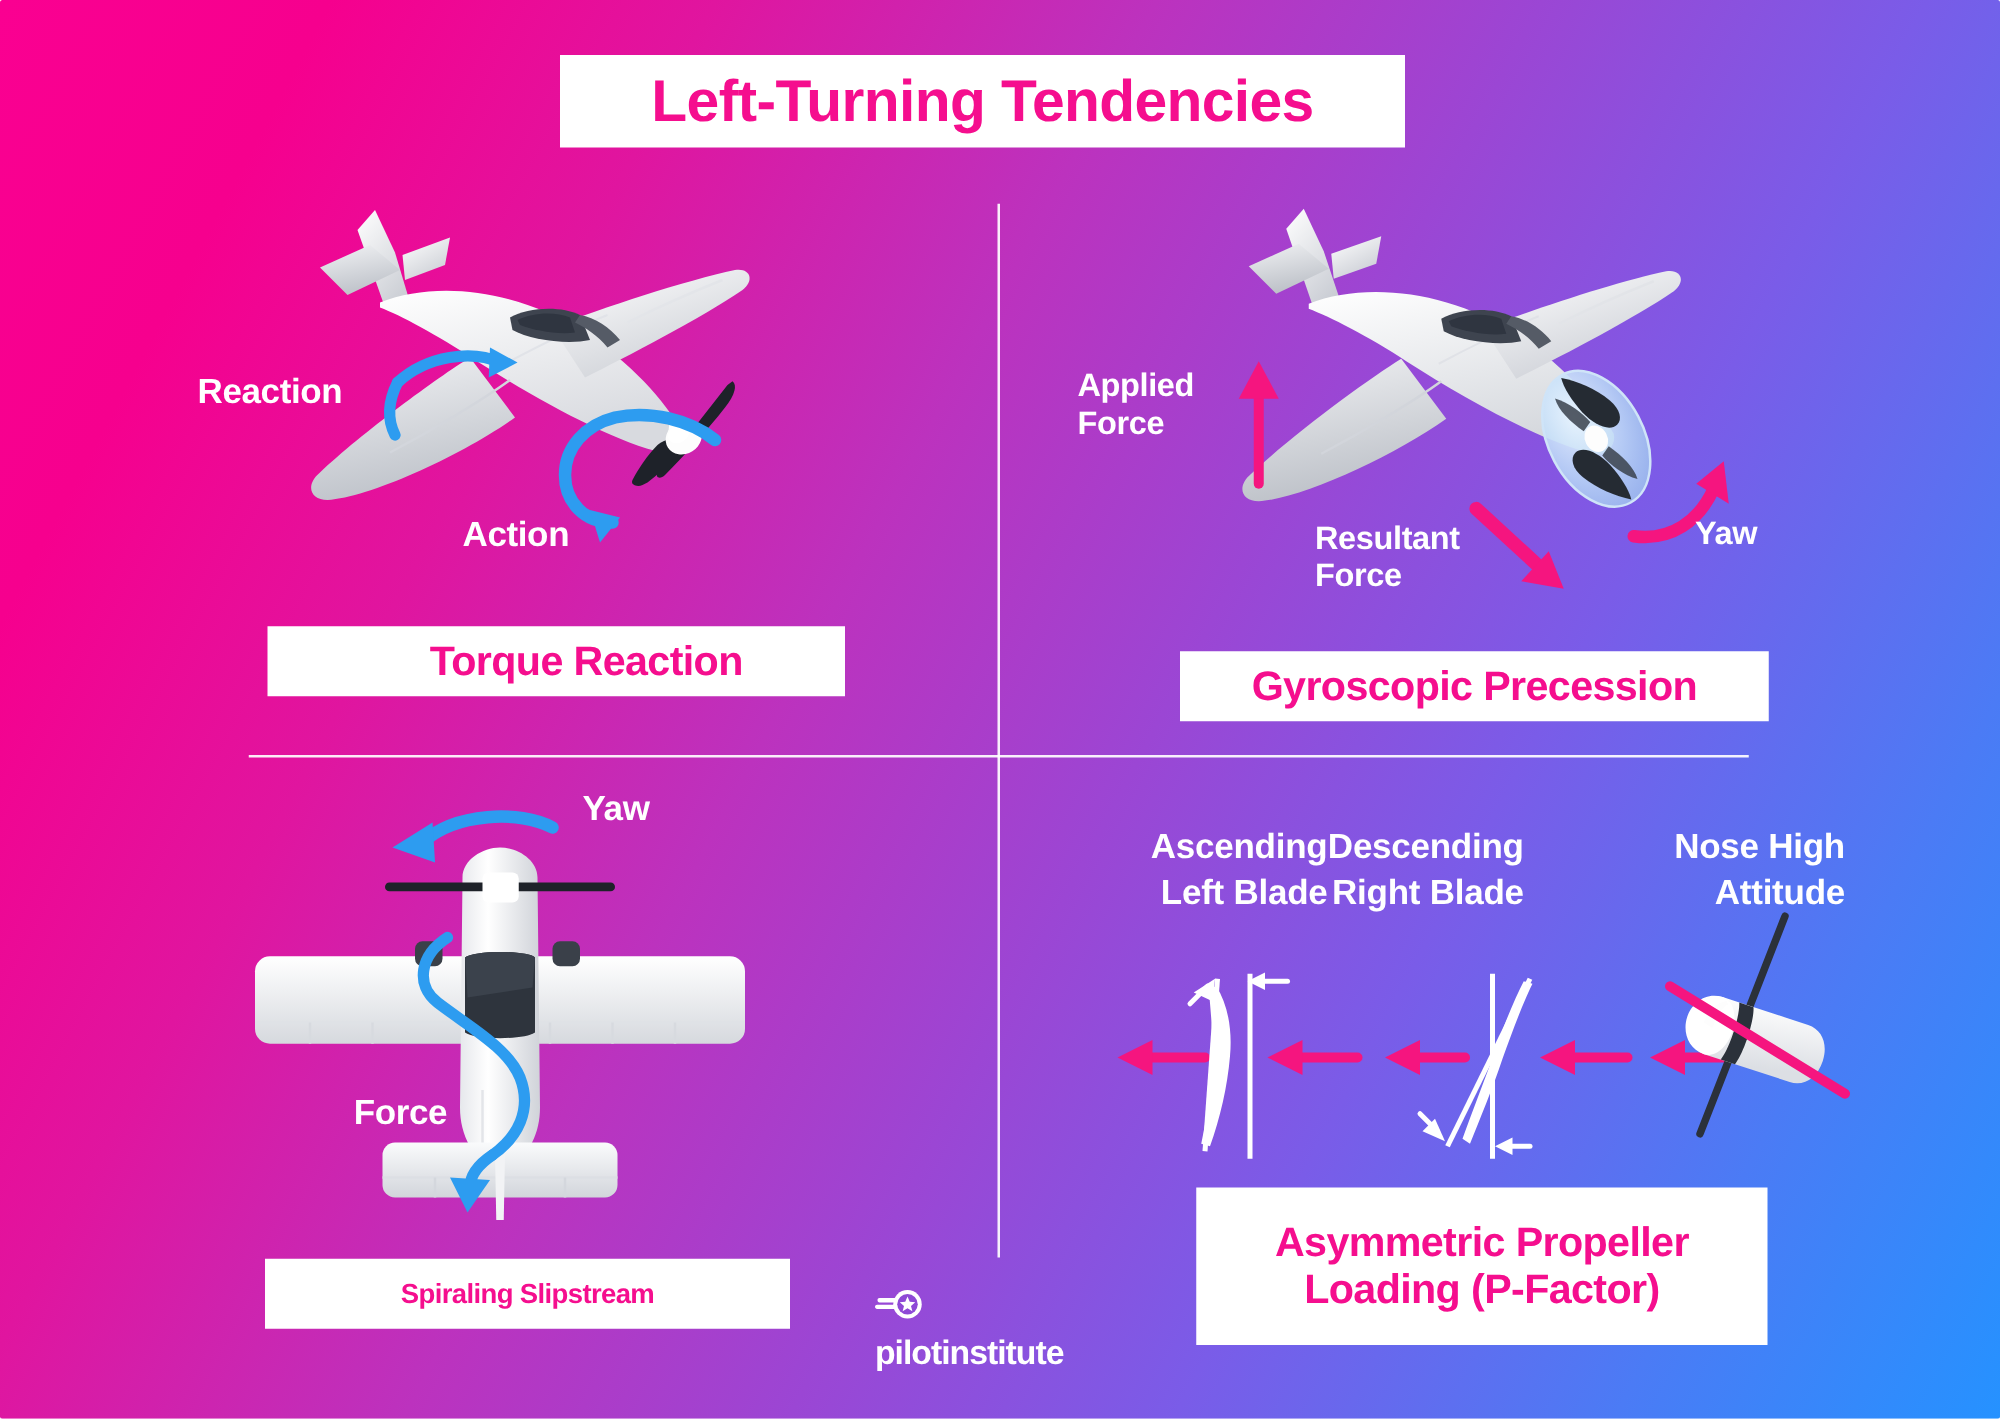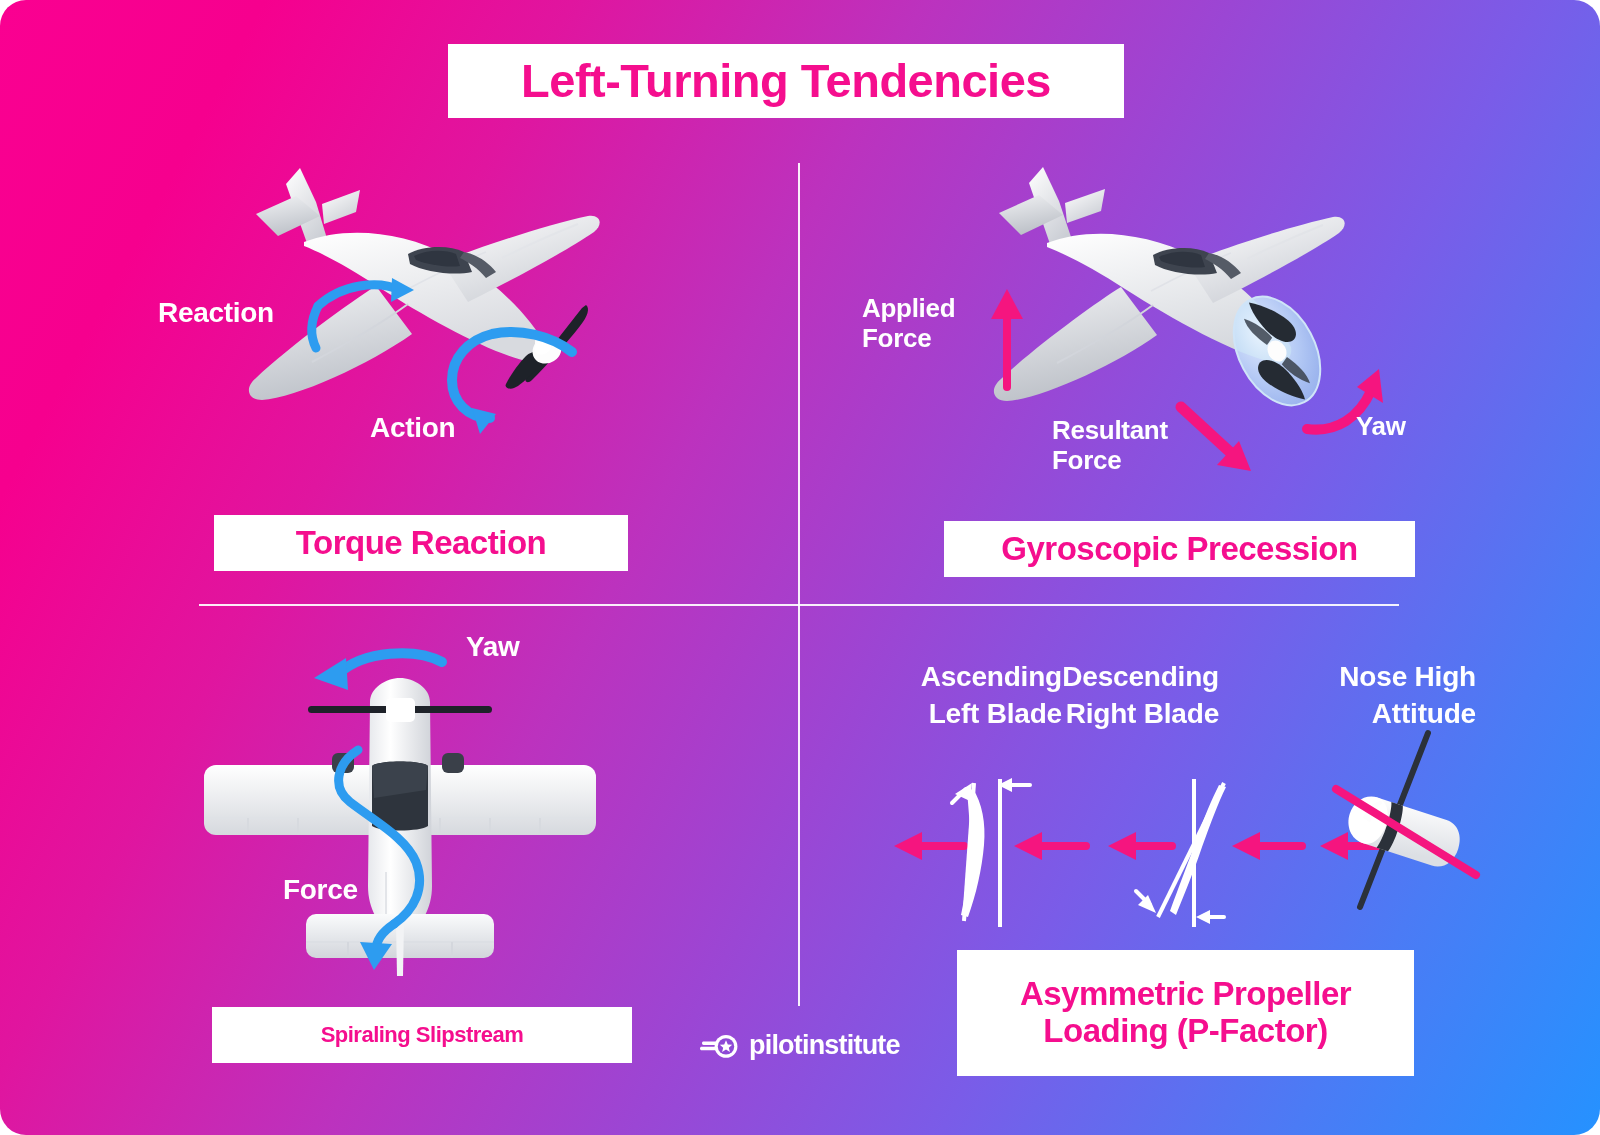--- a/index.html
+++ b/index.html
@@ -5,21 +5,21 @@
   html, body {
     margin: 0; padding: 0;
     background: #ffffff;
     width: 1600px; height: 1135px;
     overflow: hidden;
     font-family: "Liberation Sans", sans-serif;
   }
   #poster {
     position: relative;
     width: 1600px; height: 1135px;
-    border-radius: 26px;
+    border-radius: 2px;
     overflow: hidden;
     background: linear-gradient(118deg,
         #FA0091 0%,
         #F6008E 12%,
         #E0159F 26%,
         #BC32BE 42%,
         #9B46D4 56%,
         #7A5CE8 70%,
         #4B7BF5 86%,
         #2592FF 100%);
@@ -50,24 +50,24 @@
     line-height: 1.12;
     white-space: pre-line;
   }
   #title-banner {
     left: 448px; top: 44px;
     width: 676px; height: 74px;
     font-size: 47px;
     display: flex; align-items: center; justify-content: center;
   }
   #banner-torque {
-    left: 214px; top: 515px;
+    left: 214px; top: 501px;
     width: 414px; height: 56px;
     font-size: 33px;
-    display: flex; align-items: center; justify-content: center;
+    display: flex; align-items: center; justify-content: center; padding-left: 48px;
   }
   #banner-gyro {
     left: 944px; top: 521px;
     width: 471px; height: 56px;
     font-size: 33px;
     display: flex; align-items: center; justify-content: center;
   }
   #banner-slip {
     left: 212px; top: 1007px;
     width: 420px; height: 56px;
@@ -110,21 +110,21 @@
     letter-spacing: -0.2px;
   }
   .pl-asc  { left: 882px; top: 659px; width: 180px; }
   .pl-desc { left: 1039px; top: 659px; width: 180px; }
   .pl-nose { left: 1296px; top: 659px; width: 180px; }
 
   
   #logo {
     position: absolute;
     left: 700px; top: 1030px;
-    display: flex; align-items: flex-end; gap: 9px;
+    display: flex; align-items: flex-start; gap: 9px; flex-direction: column;
   }
   #logo .logotext {
     color: #ffffff;
     font-weight: 700;
     font-size: 27px;
     letter-spacing: -0.8px;
   }
 
   svg { display: block; overflow: visible; }
   .art { position: absolute; }

